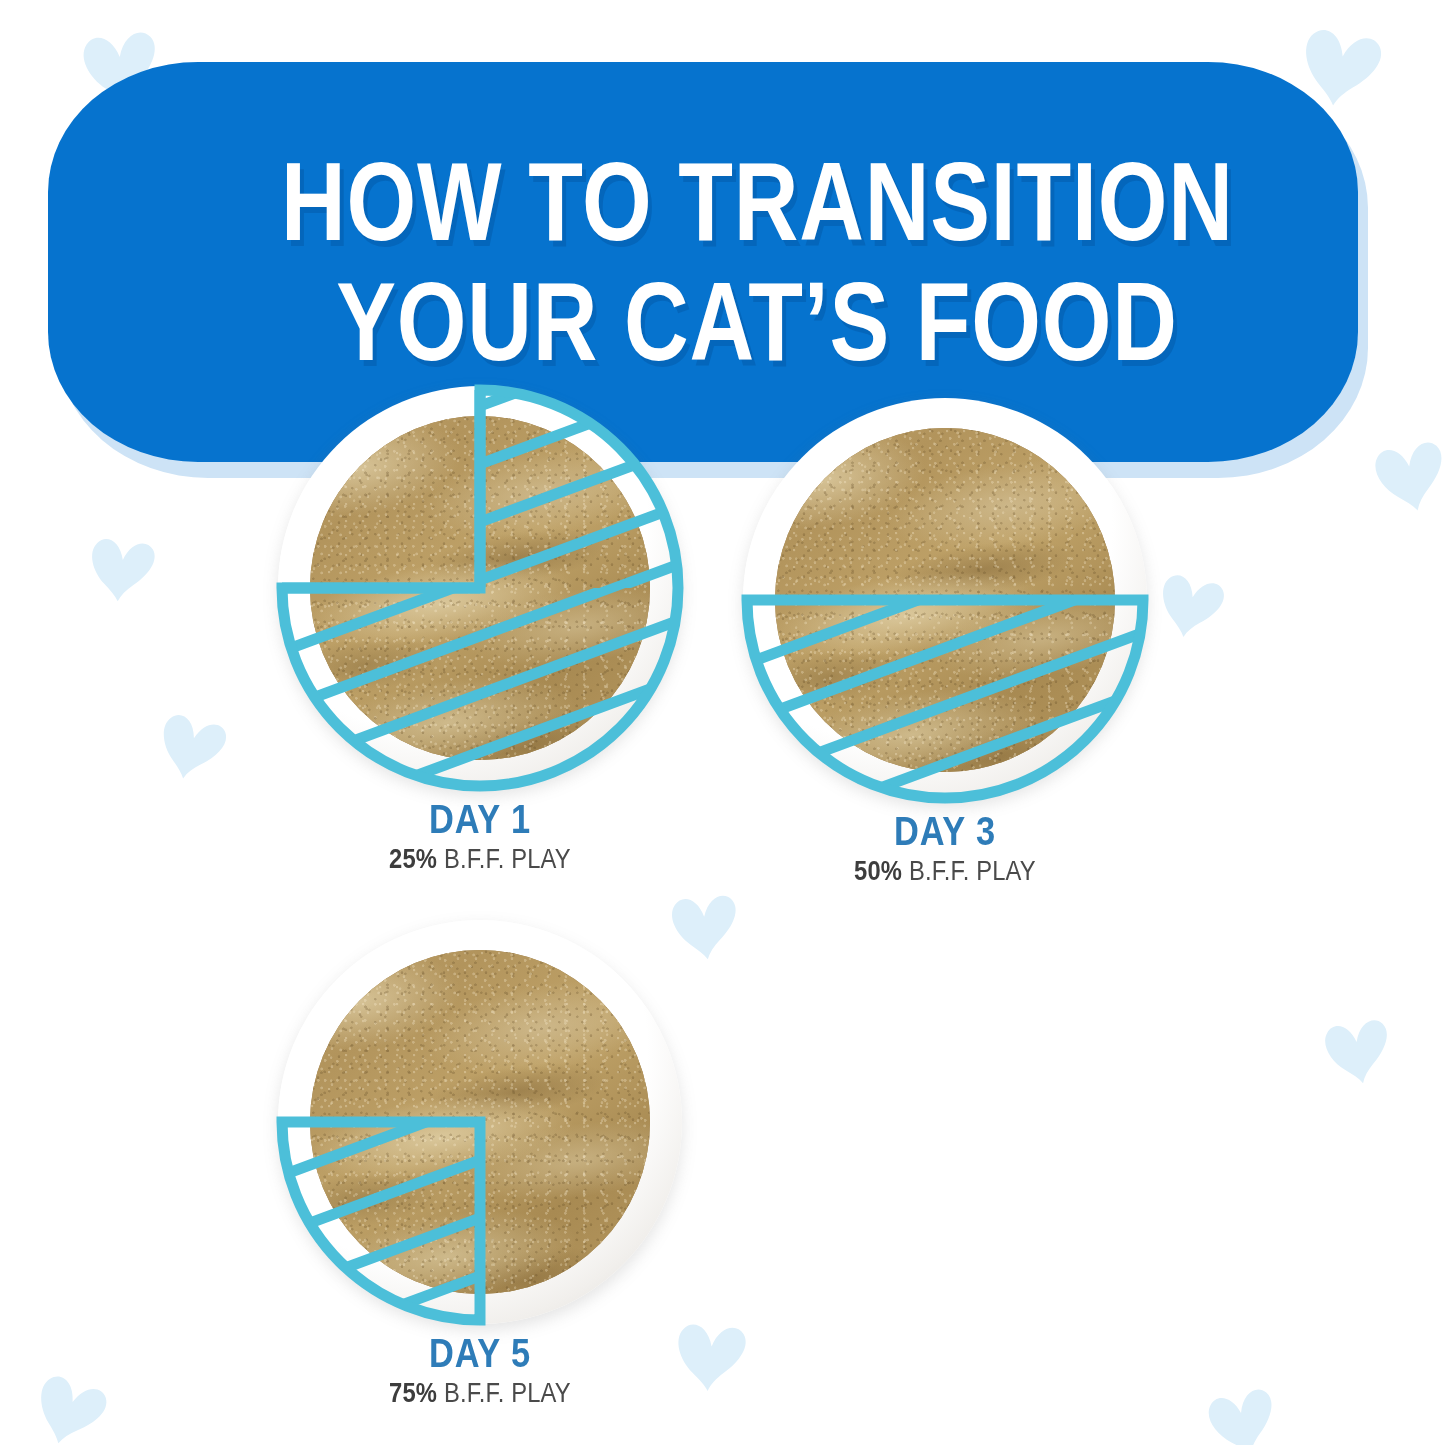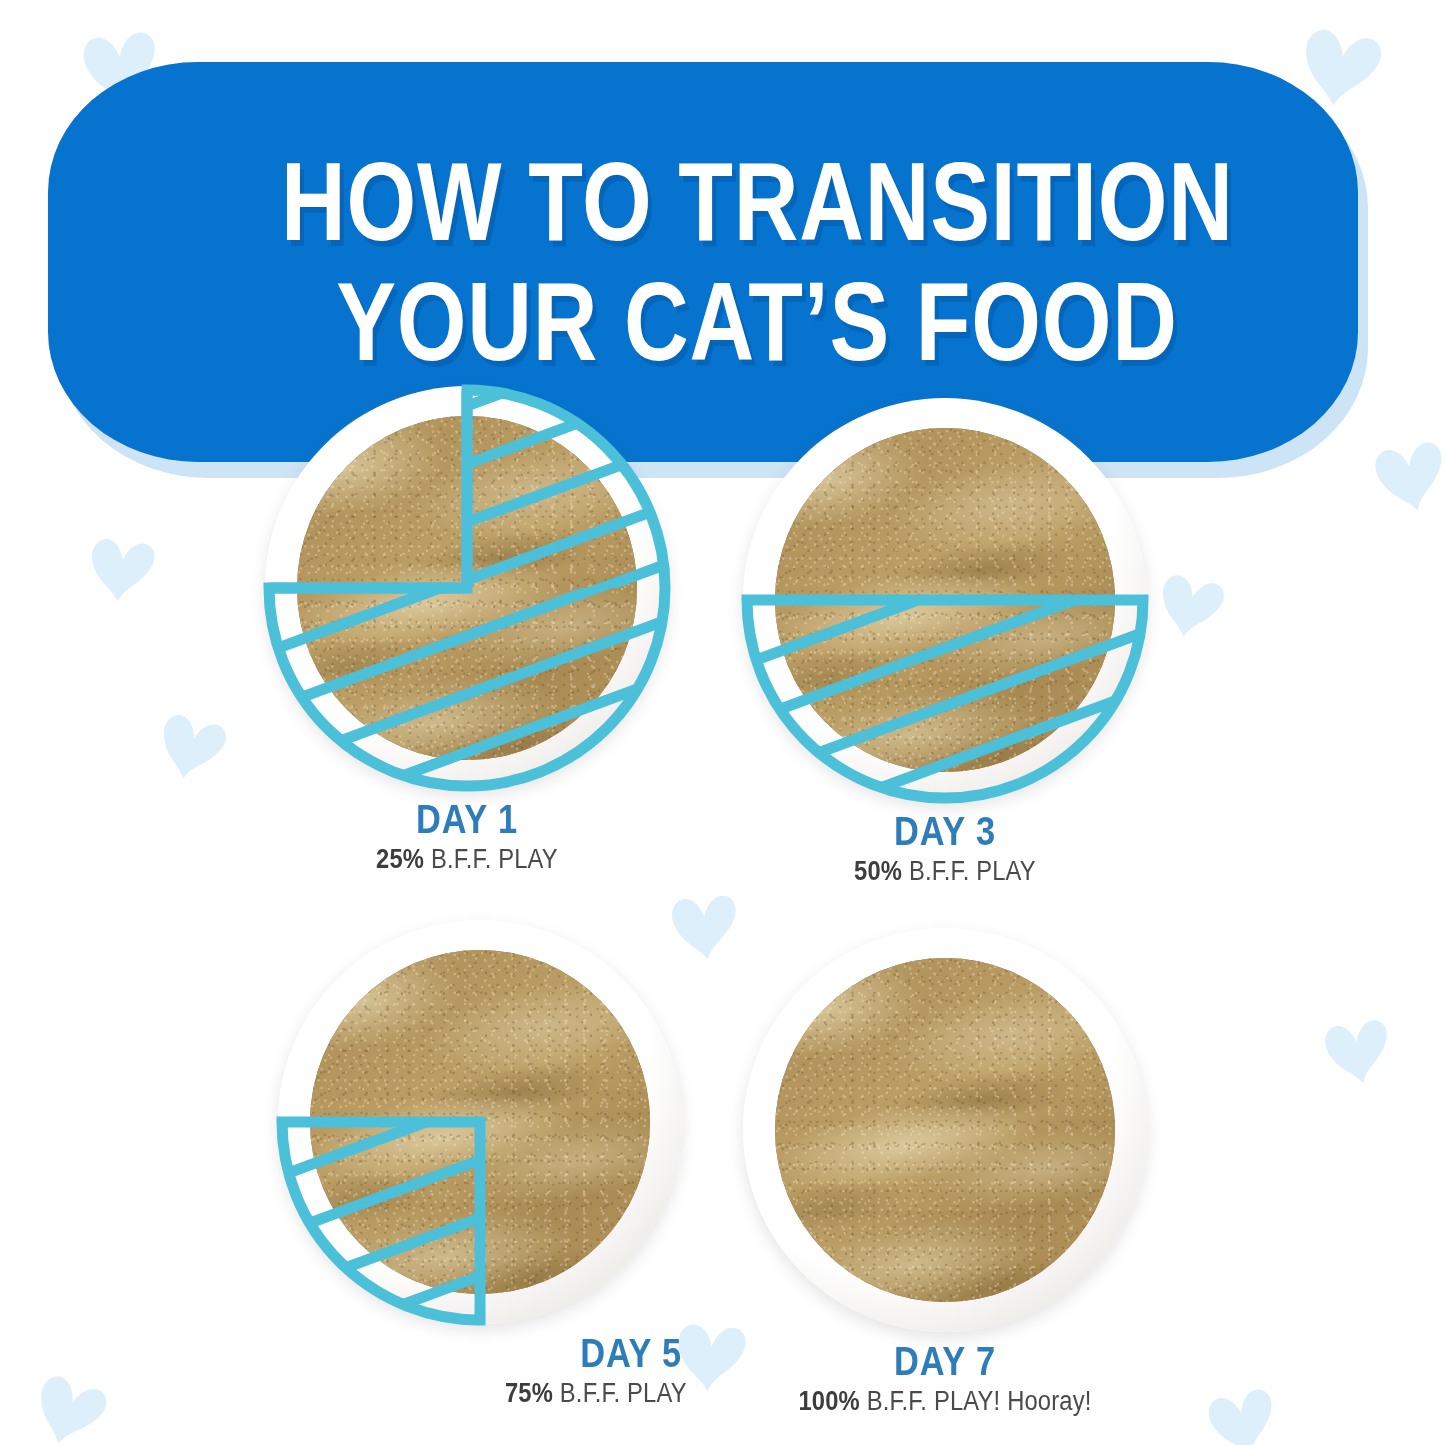--- a/index.html
+++ b/index.html
@@ -79,23 +79,23 @@
   }
   #title-line-1 { font-size: 112px; }
   #title-line-2 { font-size: 112px; margin-top: 6px; }
 
   
   .bowl-cell {
     position: absolute;
     width: 470px;
     text-align: center;
   }
-  #cell-day1 { left: 232px; top: 386px; }
+  #cell-day1 { left: 245px; top: 386px; }
   #cell-day3 { left: 710px; top: 398px; text-align: center; }
-  #cell-day5 { left: 245px; top: 920px; text-align: right; }
+  #cell-day5 { left: 245px; top: 920px; }
   #cell-day7 { left: 710px; top: 928px; }
 
   .bowl-wrap {
     position: relative;
     width: 404px;
     height: 404px;
     margin: 0 auto;
   }
 
   
@@ -363,26 +363,14 @@
             <line x1="-60" y1="638" x2="480" y2="438"></line>
           </g>
           <path d="M210,210 L12,210 A198,198 0 0 0 210,408 Z" stroke-width="11"></path>
         </g>
       </svg>
     </div>
     <div class="day-label">DAY 5</div>
     <div class="ratio-label"><span class="pct">75%</span><span> B.F.F. PLAY</span></div>
   </div>
 
-  <div class="bowl-cell" id="cell-day7">
-    <div class="bowl-wrap">
-      <div class="bowl-rim"></div>
-      <div class="bowl-food">
-        <div class="pate"></div>
-        <div class="grain"></div>
-      </div>
-      <svg class="hatch-layer" viewBox="0 0 420 420"></svg>
-    </div>
-    <div class="day-label">DAY 7</div>
-    <div class="ratio-label"><span class="pct">100%</span><span> B.F.F. PLAY! Hooray!</span></div>
-  </div>
 
 </div>
 
 </body></html>

